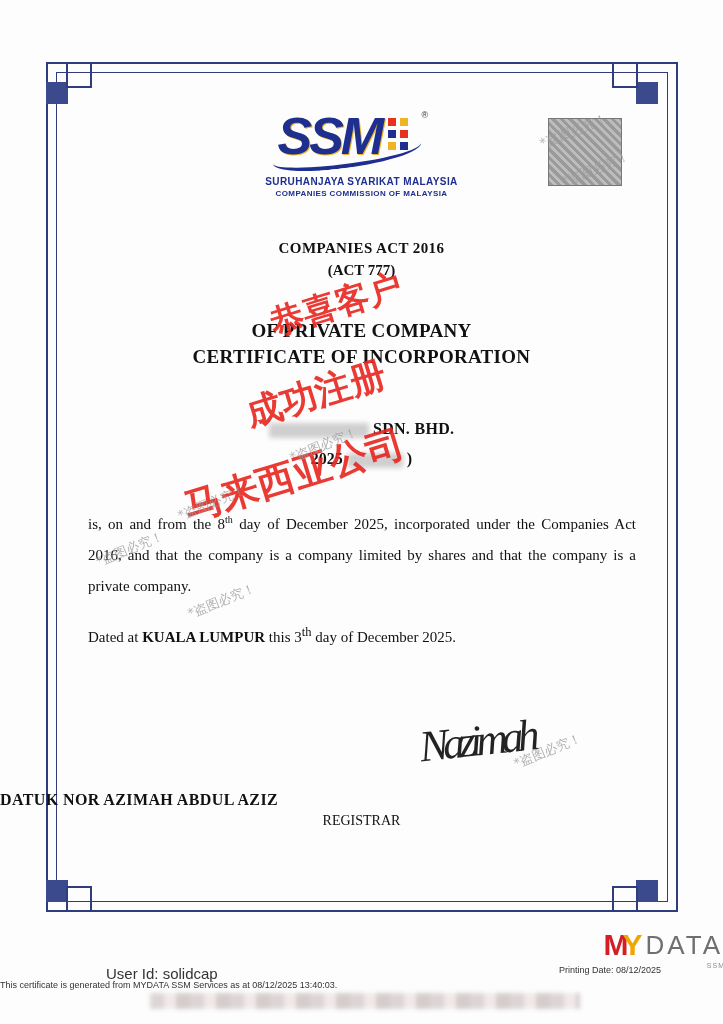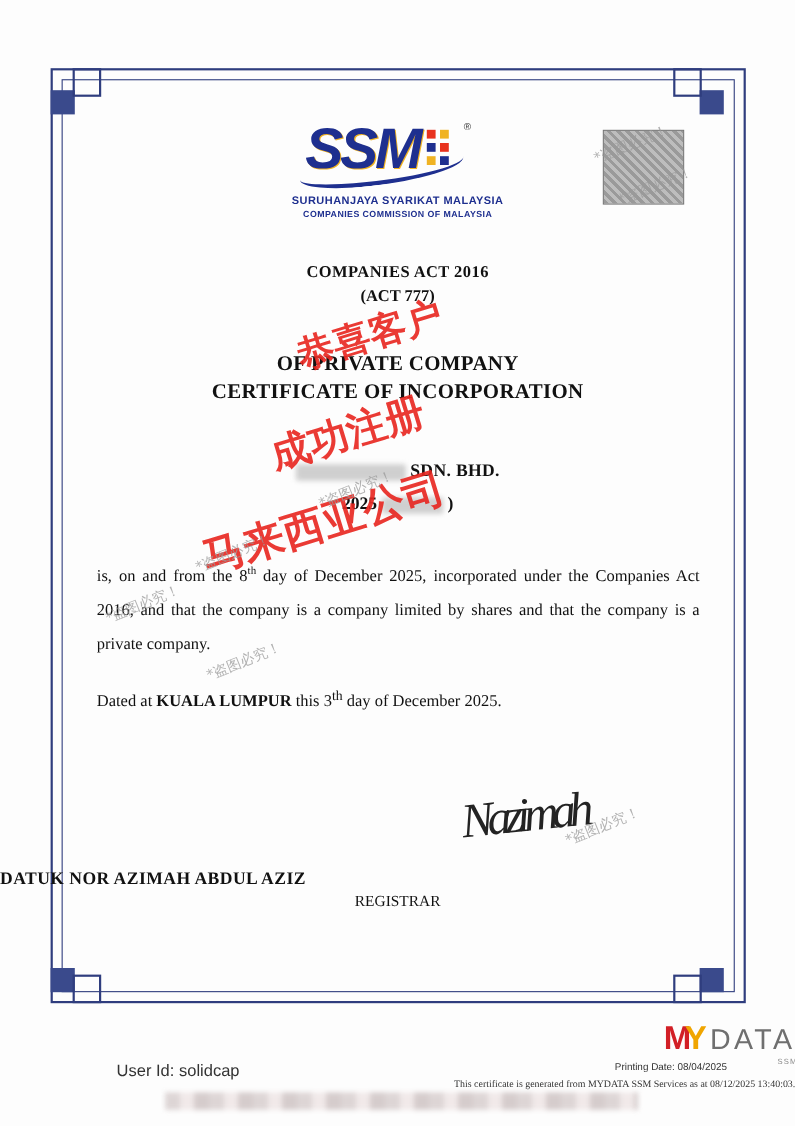--- a/index.html
+++ b/index.html
@@ -341,22 +341,22 @@
     right: 62px;
     top: 965px;
     font-family: "Liberation Sans", sans-serif;
     font-size: 9px;
     color: #333;
   }
   .footer-note {
     position: absolute;
     left: 0; right: 0;
     top: 980px;
-    text-align: right;
-    font-family: Liberation Serif, serif;
+    text-align: left;
+    font-family: Liberation Sans, sans-serif;
     font-size: 9px;
     color: #333;
   }
   .footer-blur {
     position: absolute;
     left: 150px;
     top: 993px;
     width: 430px;
     height: 16px;
     background: repeating-linear-gradient(90deg,
@@ -478,21 +478,21 @@
   <div class="registrar-title">REGISTRAR</div>
 
   <div class="mydata-wrap">
     <span class="mydata-inline">
       <span class="mydata-m">M</span><span class="mydata-y">Y</span><span class="mydata-rest">DATA</span>
       <span class="mydata-ssm">SSM</span>
     </span>
   </div>
 
   <div class="footer-user">User Id: solidcap</div>
-  <div class="footer-print">Printing Date: 08/04/2025</div>
+  <div class="footer-print">Printing Date: 08/12/2025</div>
   <div class="footer-note">This certificate is generated from MYDATA SSM Services as at 08/12/2025 13:40:03.</div>
   <div class="footer-blur"></div>
 
   <div class="wm-red l1">恭喜客户</div>
   <div class="wm-red l2">成功注册</div>
   <div class="wm-red l3">马来西亚公司</div>
 
   <div class="wm-gray g1">*盗图必究！</div>
   <div class="wm-gray g2">*盗图必究！</div>
   <div class="wm-gray g3">*盗图必究！</div>

